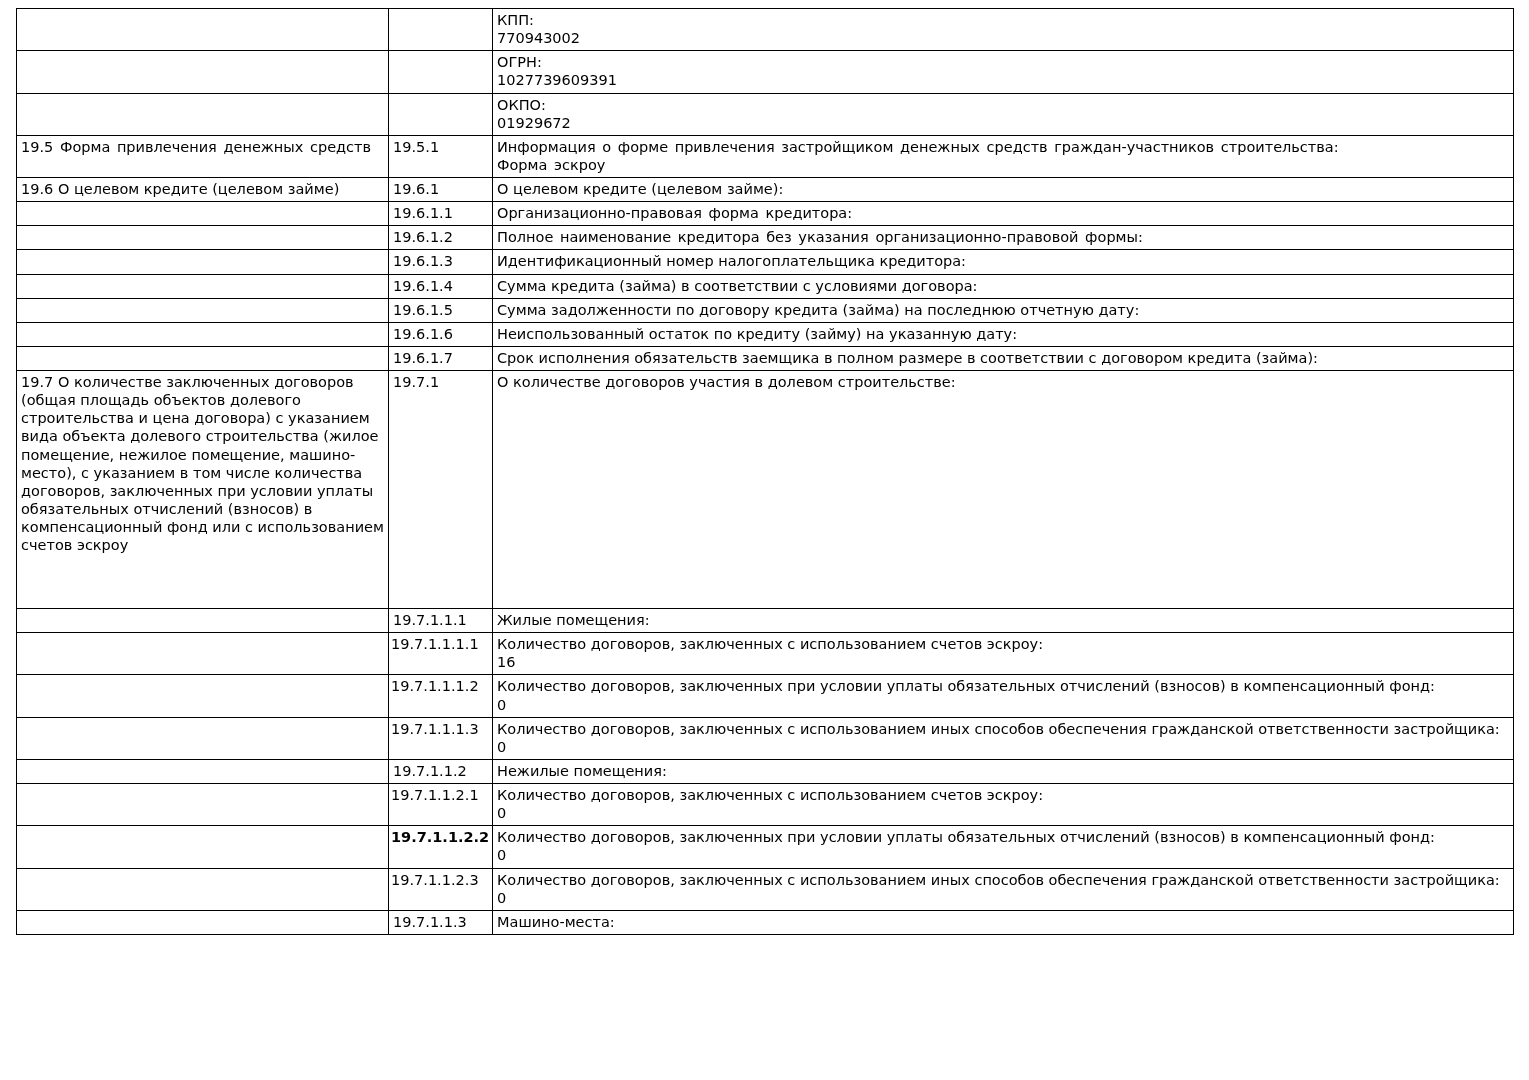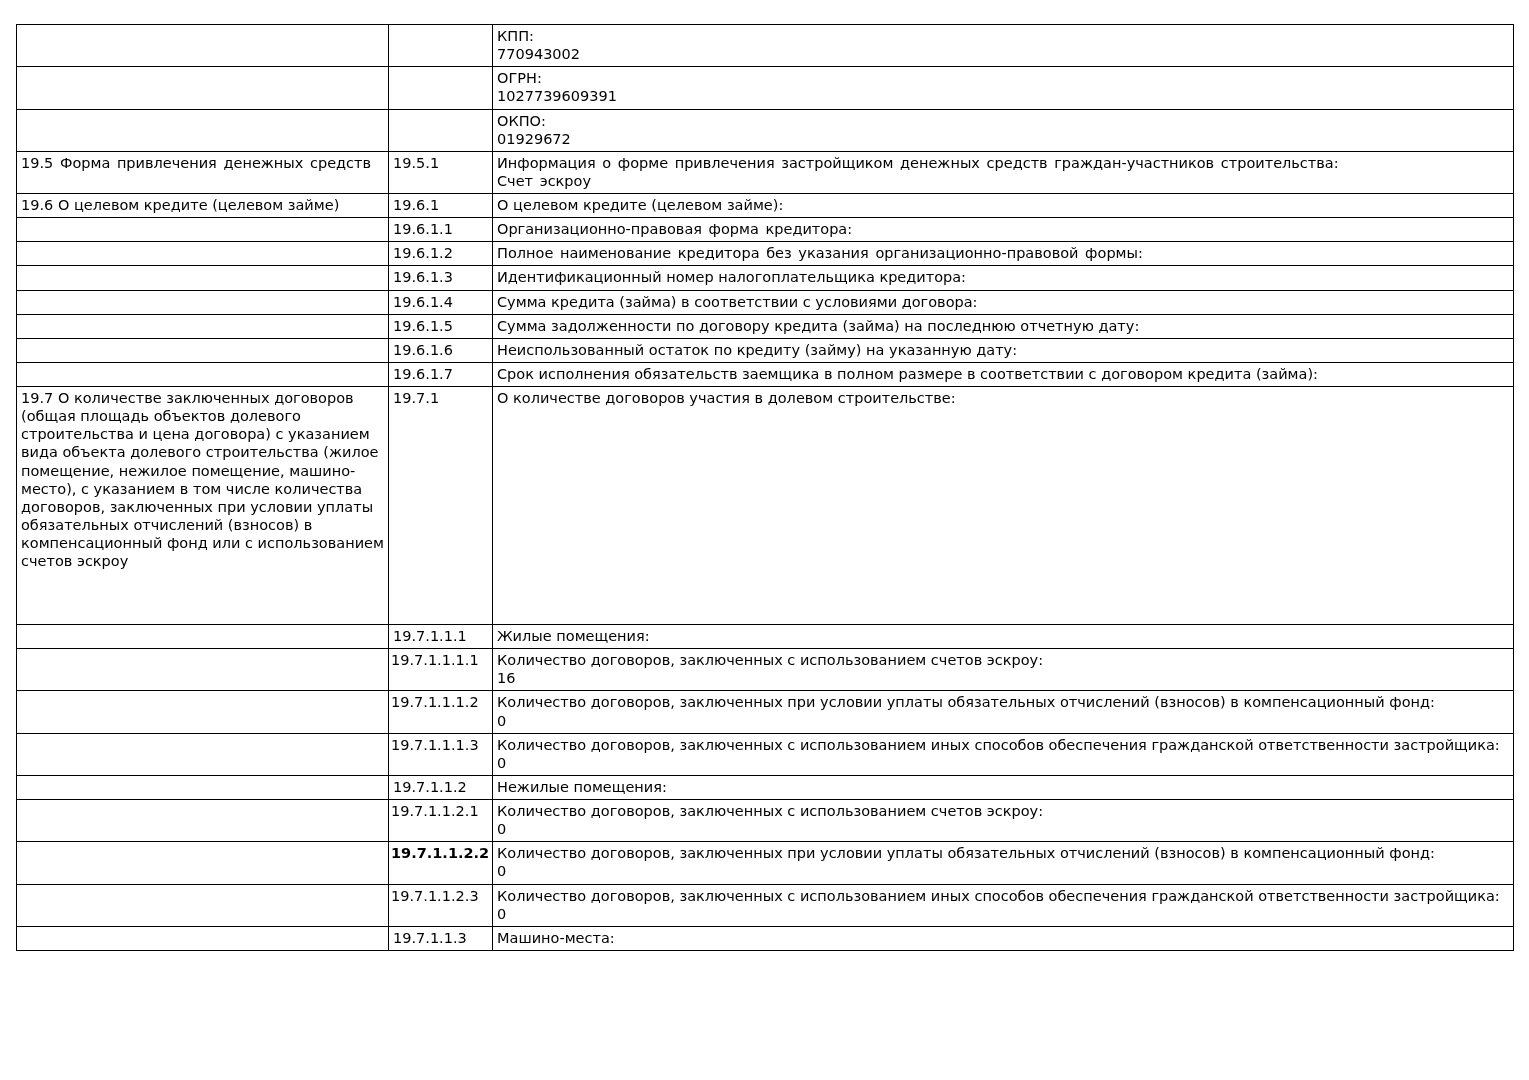--- a/index.html
+++ b/index.html
@@ -8,21 +8,21 @@
     background: #ffffff;
   }
   body {
     font-family: "DejaVu Sans", sans-serif;
     color: #000000;
   }
   .page {
     width: 1529px;
     min-height: 1080px;
     box-sizing: border-box;
-    padding: 24px 8px 0 16px;
+    padding: 8px 8px 0 16px;
     background: #ffffff;
   }
   table.doc {
     border-collapse: collapse;
     width: 1497px;
     table-layout: fixed;
   }
   table.doc td {
     border: 1px solid #000000;
     vertical-align: top;
@@ -90,21 +90,21 @@
           <span>ОКПО:</span>
           <span class="val">01929672</span>
         </td>
       </tr>
 
       <tr>
         <td class="spaced">19.5 Форма привлечения денежных средств</td>
         <td class="num-cell mid">19.5.1</td>
         <td class="spaced">
           <span>Информация о форме привлечения застройщиком денежных средств граждан-участников строительства:</span>
-          <span class="val">Счет эскроу</span>
+          <span class="val">Форма эскроу</span>
         </td>
       </tr>
 
       <tr>
         <td>19.6 О целевом кредите (целевом займе)</td>
         <td class="num-cell">19.6.1</td>
         <td>
           <span>О целевом кредите (целевом займе):</span>
         </td>
       </tr>

